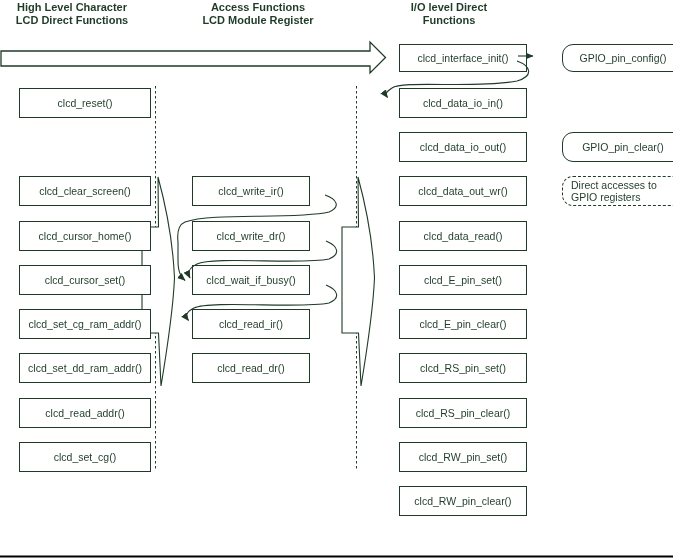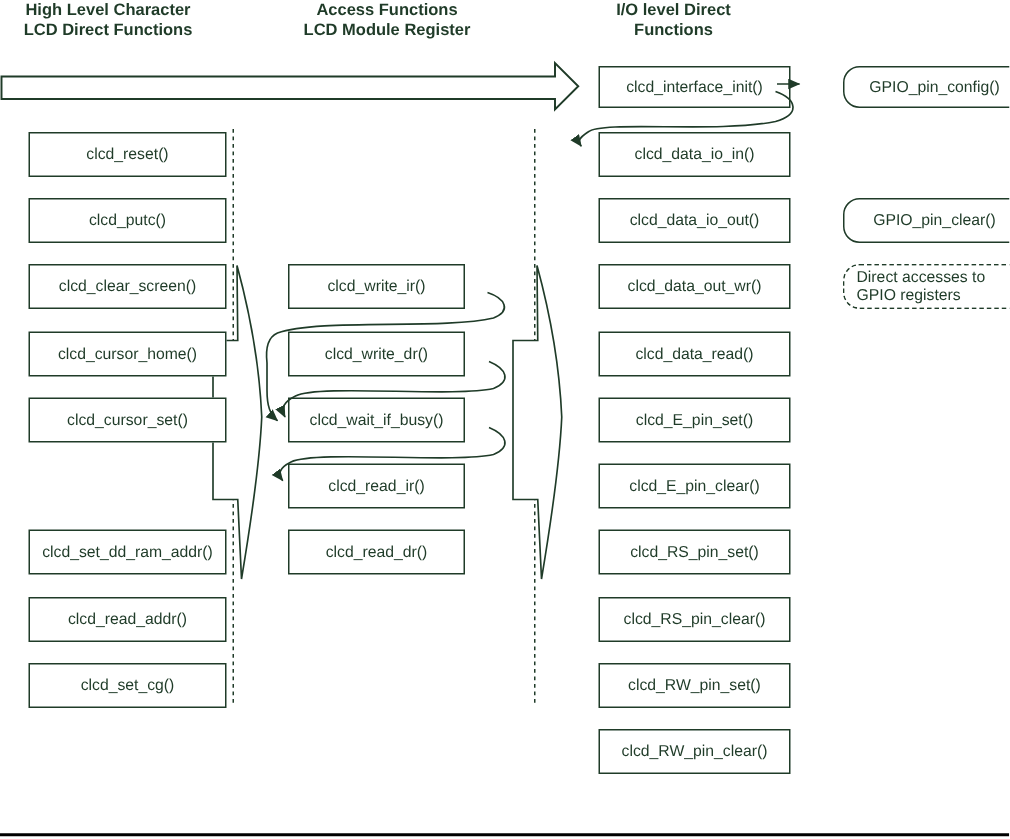--- a/index.html
+++ b/index.html
@@ -48,24 +48,24 @@
   <div class="hdr" style="left:186px">
     <div>Access Functions</div>
     <div>LCD Module Register</div>
   </div>
   <div class="hdr" style="left:377px">
     <div>I/O level Direct</div>
     <div>Functions</div>
   </div>
 
   <div class="box col-a" style="top:88px">clcd_reset()</div>
-  <div class="box col-a" style="top:132px">clcd_putc()</div>
   <div class="box col-a" style="top:176px">clcd_clear_screen()</div>
   <div class="box col-a" style="top:221px">clcd_cursor_home()</div>
   <div class="box col-a" style="top:265px">clcd_cursor_set()</div>
+  <div class="box col-a" style="top:309px">clcd_set_cg_ram_addr()</div>
   <div class="box col-a" style="top:353px">clcd_set_dd_ram_addr()</div>
   <div class="box col-a" style="top:398px">clcd_read_addr()</div>
   <div class="box col-a" style="top:442px">clcd_set_cg()</div>
 
   <div class="box col-b" style="top:176px">clcd_write_ir()</div>
   <div class="box col-b" style="top:221px">clcd_write_dr()</div>
   <div class="box col-b" style="top:265px">clcd_wait_if_busy()</div>
   <div class="box col-b" style="top:309px">clcd_read_ir()</div>
   <div class="box col-b" style="top:353px">clcd_read_dr()</div>
 

